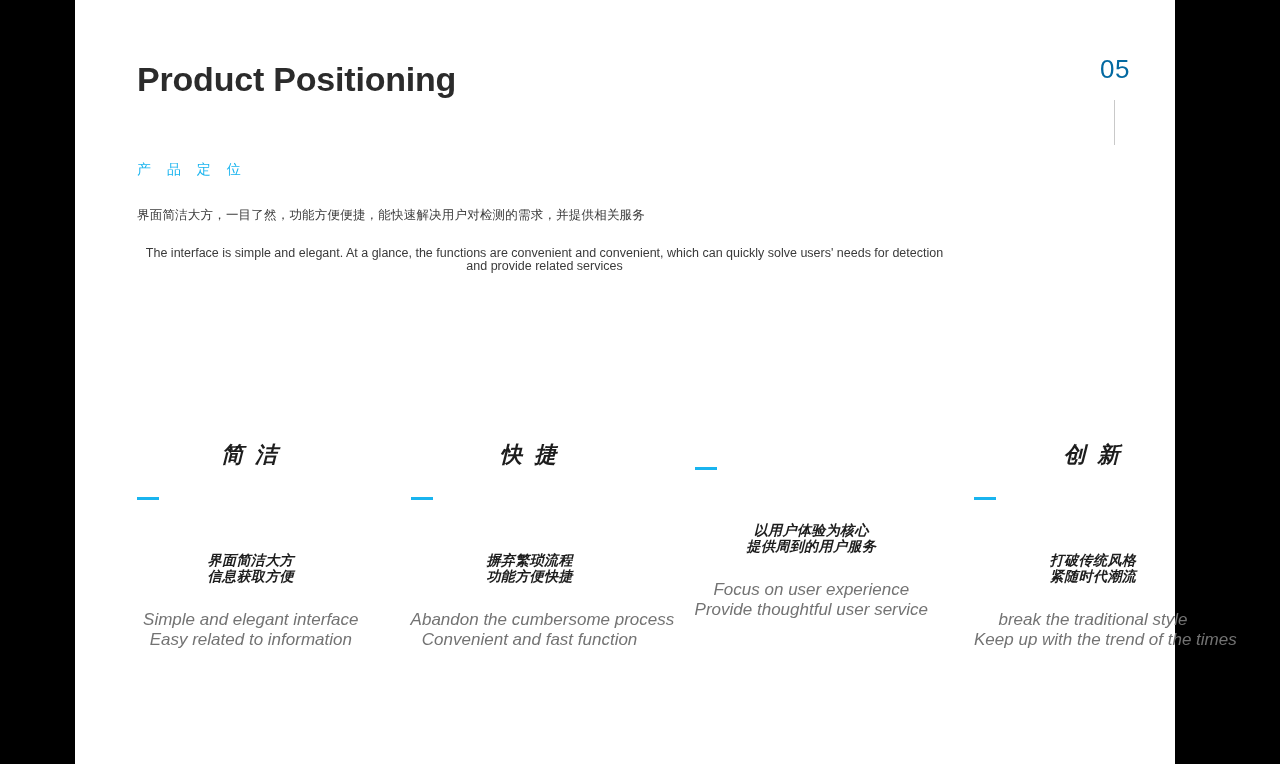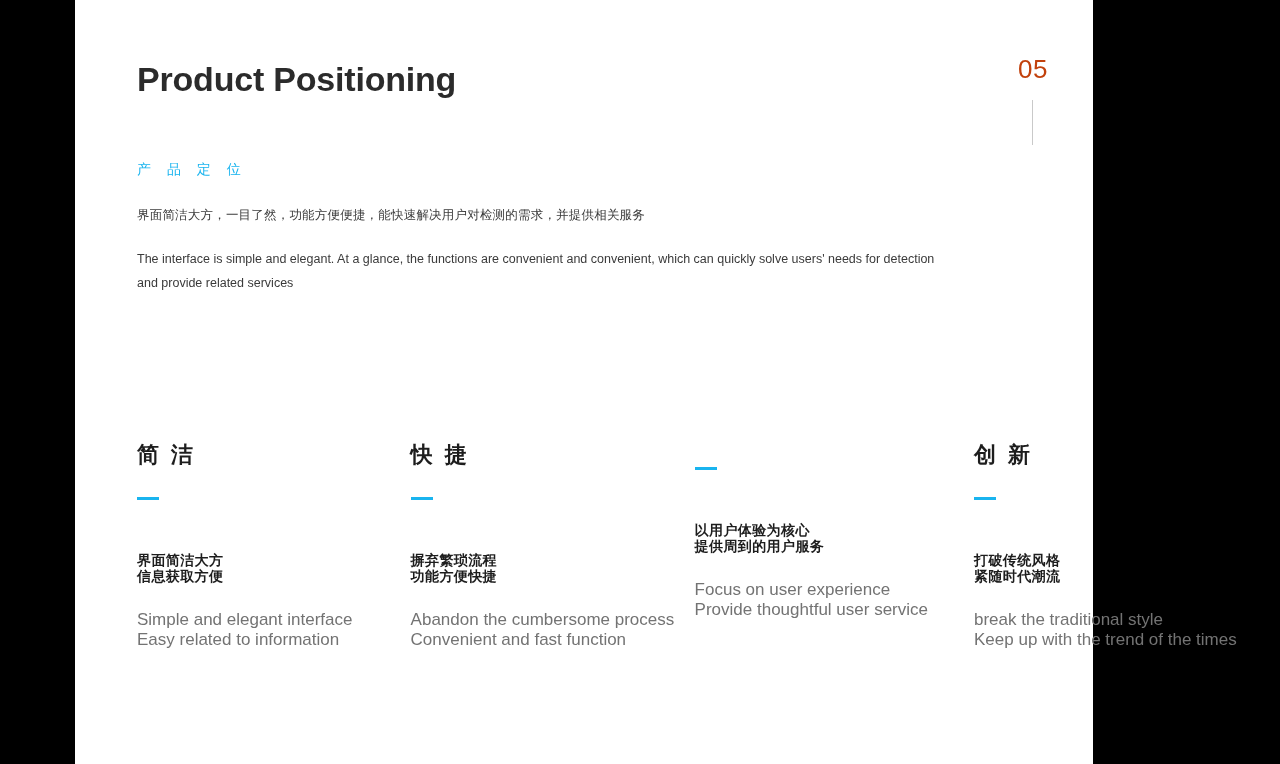--- a/index.html
+++ b/index.html
@@ -16,23 +16,24 @@
   .stage {
     position: relative;
     width: 1280px;
     height: 764px;
     background: #000000;
   }
   .slide {
     position: absolute;
     left: 75px;
     top: 0;
-    width: 1018px;
+    width: 1100px;
     height: 764px;
     background: #ffffff;
+    text-align: center;
   }
   .title {
     position: absolute;
     left: 62px;
     top: 60px;
     font-size: 34px;
     font-weight: 700;
     color: #2b2b2b;
     letter-spacing: -0.2px;
     white-space: nowrap;
@@ -45,21 +46,21 @@
     color: #19b4ef;
     letter-spacing: 6px;
     white-space: nowrap;
     margin-top: 29px;
   }
   .page-num {
     position: absolute;
     right: 45px;
     top: 54px;
     font-size: 26px;
-    color: #c2410c;
+    color: #0369a1;
     font-weight: 400;
     letter-spacing: 0.5px;
   }
   .page-rule {
     position: absolute;
     right: 60px;
     top: 100px;
     width: 1px;
     height: 45px;
     background: #c9c9c9;
@@ -74,28 +75,29 @@
     letter-spacing: 0.2px;
     white-space: nowrap;
   }
   .lead-en {
     position: absolute;
     left: 62px;
     top: 247px;
     width: 815px;
     font-size: 12.5px;
     color: #3a3a3a;
-    line-height: 24px;
+    line-height: 13px;
   }
   .cols {
     position: absolute;
     left: 62px;
     top: 440px;
     width: 1075px;
     display: flex;
+    font-style: italic;
   }
   .col {
     width: 238px;
     margin-right: 46px;
   }
   .col:last-child { margin-right: 0; }
   .col-title {
     font-size: 22px;
     font-weight: 700;
     color: #1d1d1d;

